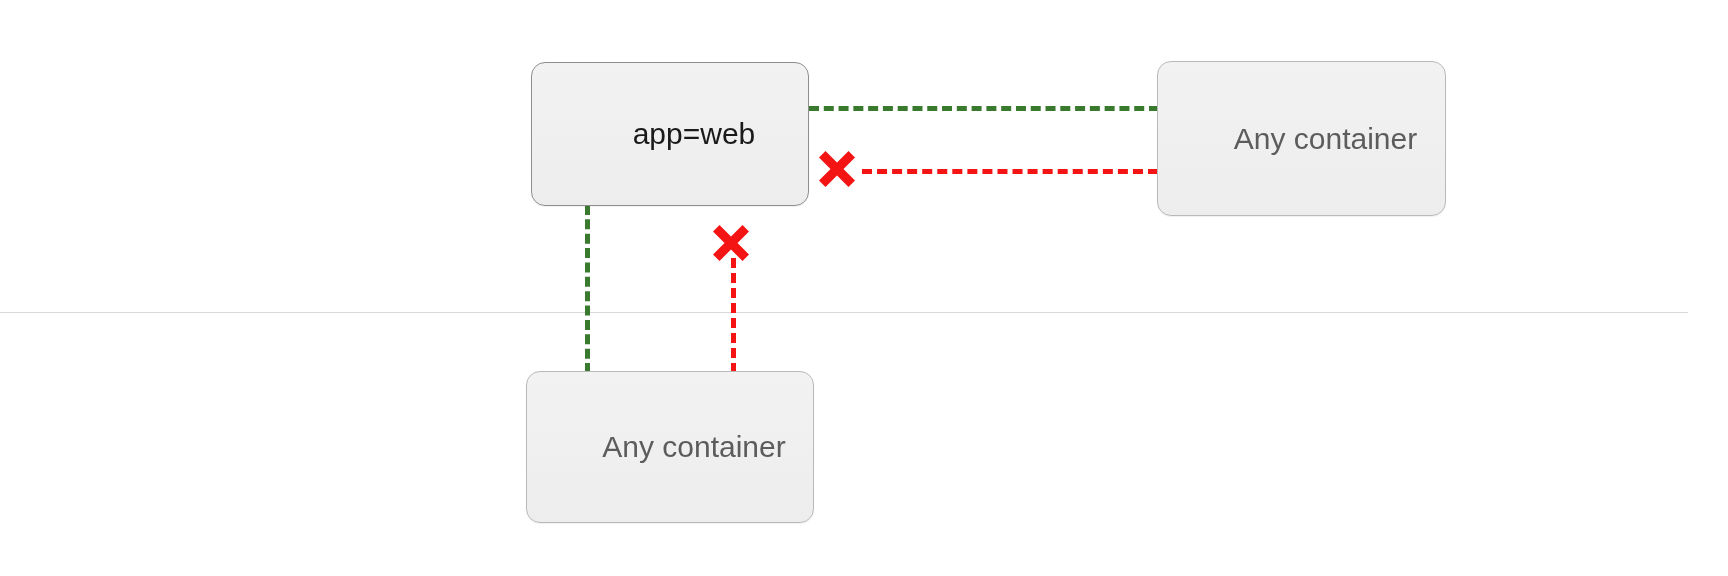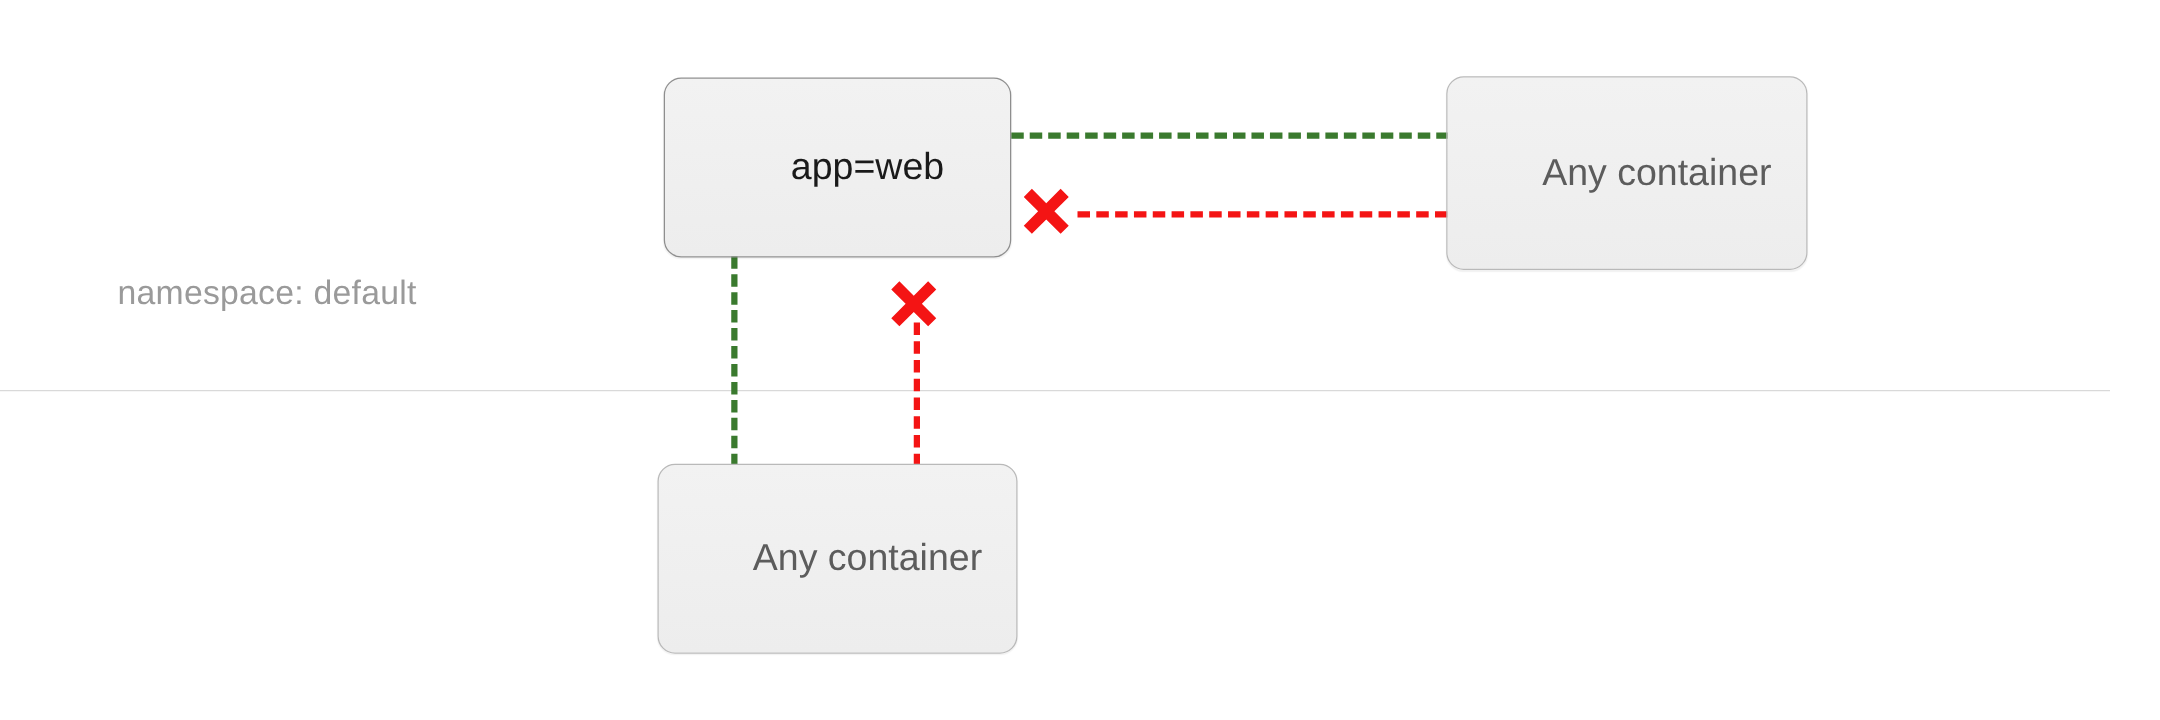--- a/index.html
+++ b/index.html
@@ -105,21 +105,20 @@
   #deny-mark-right { left: 815px; top: 147px; }
   #deny-mark-down  { left: 709px; top: 221px; }
 </style>
 </head>
 <body>
 
 <div id="canvas">
 
   <div class="zone-divider"></div>
 
-  <div class="zone-label" id="label-default">namespace: default</div>
 
 
   <div class="edge edge-h" id="edge-allow-right"></div>
 
   <div class="edge edge-h" id="edge-deny-right"></div>
 
   <div class="edge edge-v" id="edge-allow-down"></div>
 
   <div class="edge edge-v" id="edge-deny-down"></div>
 

